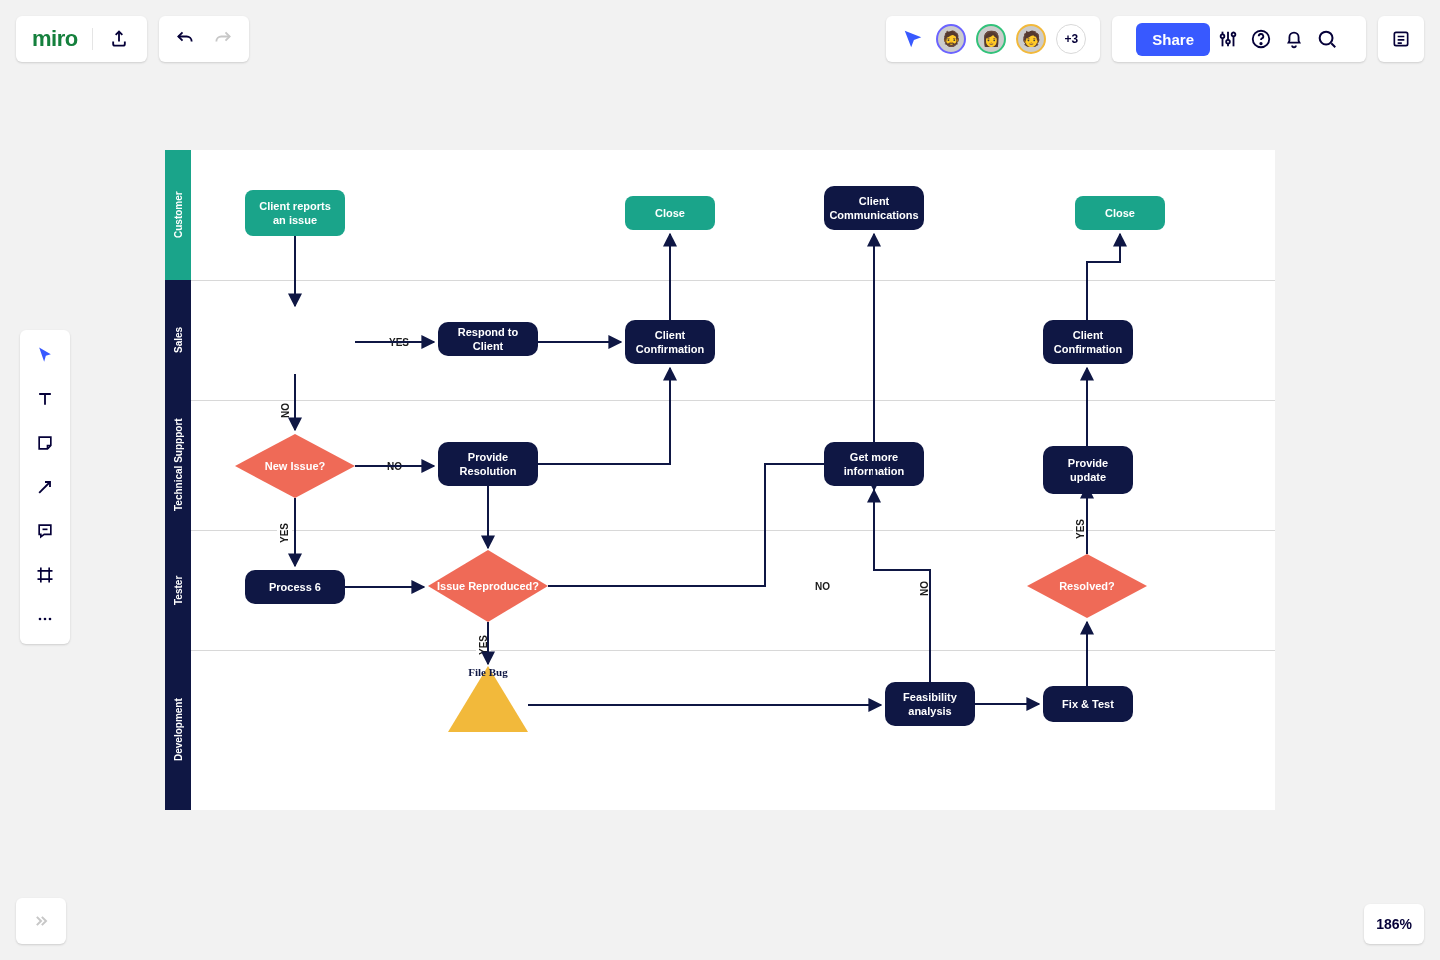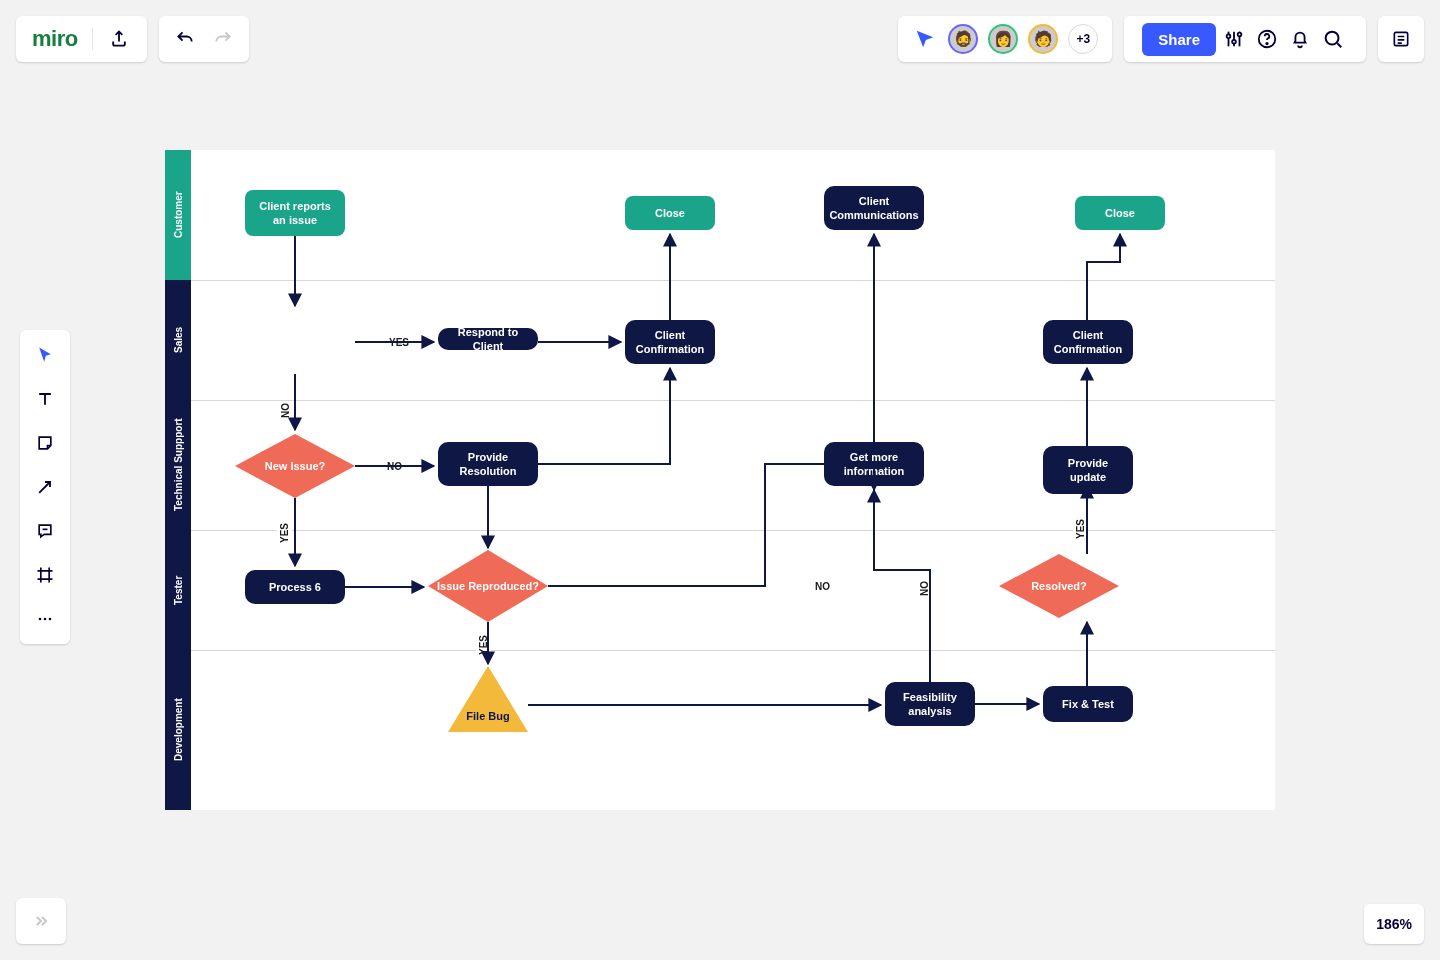--- a/index.html
+++ b/index.html
@@ -43,21 +43,21 @@
   }
   .plus-chip {
     width:30px; height:30px; border-radius:50%; border:1px solid #d9d9d9;
     display:flex; align-items:center; justify-content:center;
     font-size:12px; font-weight:700; color:#050038; background:#fff;
   }
   .share-btn {
     background:#3859ff; color:#fff; font-weight:600; font-size:15px;
     border:none; border-radius:6px; padding:8px 16px;
   }
-  .util-box { height:46px; padding:0 18px; gap:3px; }
+  .util-box { height:46px; padding:0 24px; gap:3px; }
   .util-box .icon-btn, .panel-box .icon-btn { width:30px; height:30px; }
   .panel-box { height:46px; width:46px; justify-content:center; }
 
   
   .tool-strip {
     position:absolute; left:20px; top:330px;
     width:50px; padding:10px 0;
     display:flex; flex-direction:column; align-items:center; gap:14px;
   }
   .tool-btn { width:30px; height:30px; display:flex; align-items:center; justify-content:center; color:#050038; }
@@ -92,21 +92,21 @@
   }
   .rounded { background:#1aa48a; border-radius:8px; }
   .rect    { background:#0f1744; border-radius:10px; }
   .diamond-wrap { position:absolute; display:flex; align-items:center; justify-content:center; }
   .diamond-shape {
     position:absolute; inset:0; background:#ef6a57;
     clip-path: polygon(50% 0, 100% 50%, 50% 100%, 0 50%);
   }
   .diamond-label { position:relative; color:#fff; font-size:11px; font-weight:600; text-align:center; }
 
-  .tri-wrap { position:absolute; display:flex; align-items:flex-end; justify-content:center; }
+  .tri-wrap { position:absolute; display:flex; justify-content:center;font-family:Liberation Serif, serif; }
   .tri-shape {
     position:absolute; inset:0; background:#f2b93b;
     clip-path: polygon(50% 0, 100% 100%, 0 100%);
   }
   .tri-label { position:relative; color:#0f1744; font-size:11px; font-weight:700; padding-bottom:10px; }
 
   .edge-label {
     position:absolute; font-size:10px; font-weight:700; background:#fff; padding:1px 2px; color:#1a1a1a;
   }
 
@@ -272,38 +272,38 @@
   <div class="lane-line" style="top:130px"></div>
   <div class="lane-line" style="top:250px"></div>
   <div class="lane-line" style="top:380px"></div>
   <div class="lane-line" style="top:500px"></div>
 
   <div class="node rounded" style="left:80px;top:40px;width:100px;height:46px">Client reports an issue</div>
   <div class="node rounded" style="left:460px;top:46px;width:90px;height:34px">Close</div>
   <div class="node rect" style="left:659px;top:36px;width:100px;height:44px">Client Communications</div>
   <div class="node rounded" style="left:910px;top:46px;width:90px;height:34px">Close</div>
 
-  <div class="node rect" style="left:273px;top:178px;width:100px;height:22px">Respond to Client</div>
+  <div class="node rect" style="left:273px;top:172px;width:100px;height:34px">Respond to Client</div>
   <div class="node rect" style="left:460px;top:170px;width:90px;height:44px">Client Confirmation</div>
   <div class="node rect" style="left:878px;top:170px;width:90px;height:44px">Client Confirmation</div>
 
   <div class="diamond-wrap" style="left:70px;top:284px;width:120px;height:64px">
     <div class="diamond-shape"></div>
       <div class="diamond-label">New Issue?</div>
   </div>
   <div class="node rect" style="left:273px;top:292px;width:100px;height:44px">Provide Resolution</div>
   <div class="node rect" style="left:659px;top:292px;width:100px;height:44px">Get more information</div>
   <div class="node rect" style="left:878px;top:296px;width:90px;height:48px">Provide update</div>
 
   <div class="node rect" style="left:80px;top:420px;width:100px;height:34px">Process 6</div>
   <div class="diamond-wrap" style="left:263px;top:400px;width:120px;height:72px">
     <div class="diamond-shape"></div>
       <div class="diamond-label">Issue Reproduced?</div>
   </div>
-  <div class="diamond-wrap" style="left:834px;top:404px;width:120px;height:64px">
+  <div class="diamond-wrap" style="left:862px;top:404px;width:120px;height:64px">
     <div class="diamond-shape"></div>
       <div class="diamond-label">Resolved?</div>
   </div>
 
   <div class="tri-wrap" style="left:283px;top:516px;width:80px;height:66px">
     <div class="tri-shape"></div>
       <div class="tri-label">File Bug</div>
   </div>
   <div class="node rect" style="left:720px;top:532px;width:90px;height:44px">Feasibility analysis</div>
   <div class="node rect" style="left:878px;top:536px;width:90px;height:36px">Fix &amp; Test</div>

